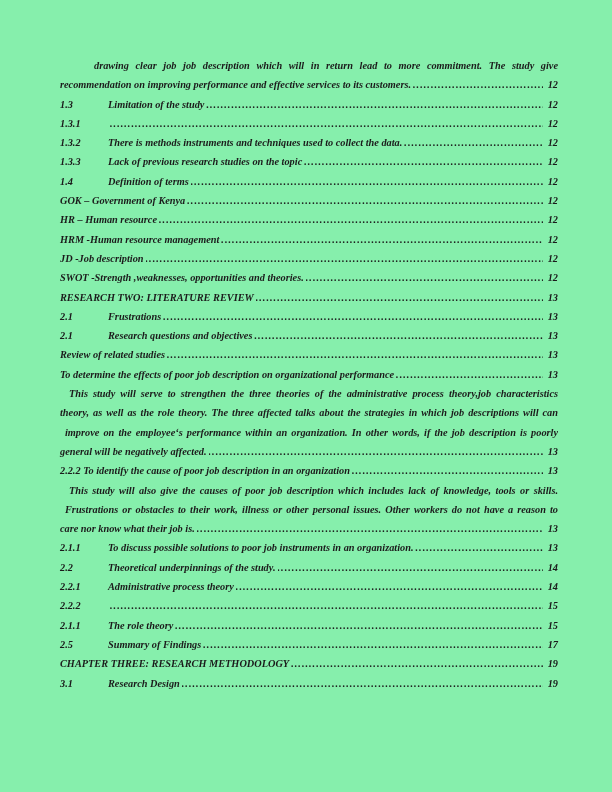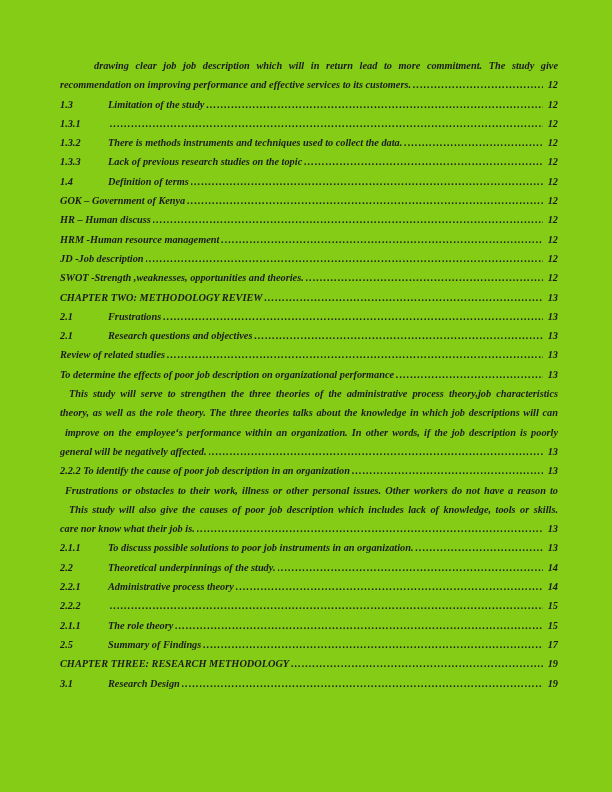--- a/index.html
+++ b/index.html
@@ -12,21 +12,21 @@
     height: 792px;
     position: relative;
     overflow: hidden;
     font-family: "Liberation Serif", "DejaVu Serif", serif;
   }
   .page {
     position: absolute;
     left: 0; top: 0;
     width: 612px;
     height: 792px;
-    background: #84cc16;
+    background: #86efac;
   }
   .content {
     position: absolute;
     left: 60px;
     top: 56px;
     width: 498px;
     color: #1b1b1b;
     font-weight: bold;
     font-style: italic;
     font-size: 10.3px;
@@ -112,41 +112,41 @@
         <span class="txt">Definition of terms</span>
         <span class="dots"></span>
         <span class="pg">12</span>
       </div>
       <div class="line toc">
         <span class="txt">GOK – Government of Kenya</span>
         <span class="dots"></span>
         <span class="pg">12</span>
       </div>
       <div class="line toc">
-        <span class="txt">HR – Human discuss</span>
+        <span class="txt">HR – Human resource</span>
         <span class="dots"></span>
         <span class="pg">12</span>
       </div>
       <div class="line toc">
         <span class="txt">HRM -Human resource management</span>
         <span class="dots"></span>
         <span class="pg">12</span>
       </div>
       <div class="line toc">
         <span class="txt">JD -Job description</span>
         <span class="dots"></span>
         <span class="pg">12</span>
       </div>
       <div class="line toc">
         <span class="txt">SWOT -Strength ,weaknesses, opportunities and theories.</span>
         <span class="dots"></span>
         <span class="pg">12</span>
       </div>
       <div class="line toc">
-        <span class="txt">CHAPTER TWO: METHODOLOGY REVIEW</span>
+        <span class="txt">RESEARCH TWO: LITERATURE REVIEW</span>
         <span class="dots"></span>
         <span class="pg">13</span>
       </div>
       <div class="line toc">
         <span class="num">2.1</span>
         <span class="txt">Frustrations</span>
         <span class="dots"></span>
         <span class="pg">13</span>
       </div>
       <div class="line toc">
@@ -159,34 +159,34 @@
         <span class="txt">Review of related studies</span>
         <span class="dots"></span>
         <span class="pg">13</span>
       </div>
       <div class="line toc">
         <span class="txt">To determine the effects of poor job description on organizational performance</span>
         <span class="dots"></span>
         <span class="pg">13</span>
       </div>
       <div class="line para" style="padding-left: 9px;">This study will serve to strengthen the three theories of the administrative process theory,job characteristics</div>
-      <div class="line para">theory, as well as the role theory. The three theories talks about the knowledge in which job descriptions will can</div>
+      <div class="line para">theory, as well as the role theory. The three affected talks about the strategies in which job descriptions will can</div>
       <div class="line para" style="padding-left: 5px; font-style: italic;">improve on the employee‘s performance within an organization. In other words, if the job description is poorly</div>
       <div class="line toc">
         <span class="txt">general will be negatively affected.</span>
         <span class="dots"></span>
         <span class="pg">13</span>
       </div>
       <div class="line toc">
         <span class="txt">2.2.2 To identify the cause of poor job description in an organization</span>
         <span class="dots"></span>
         <span class="pg">13</span>
       </div>
+      <div class="line para" style="padding-left: 9px;">This study will also give the causes of poor job description which includes lack of knowledge, tools or skills.</div>
       <div class="line para" style="padding-left: 5px;">Frustrations or obstacles to their work, illness or other personal issues. Other workers do not have a reason to</div>
-      <div class="line para" style="padding-left: 9px;">This study will also give the causes of poor job description which includes lack of knowledge, tools or skills.</div>
       <div class="line toc">
         <span class="txt">care nor know what their job is.</span>
         <span class="dots"></span>
         <span class="pg">13</span>
       </div>
       <div class="line toc">
         <span class="num">2.1.1</span>
         <span class="txt">To discuss possible solutions to poor job instruments in an organization.</span>
         <span class="dots"></span>
         <span class="pg">13</span>

